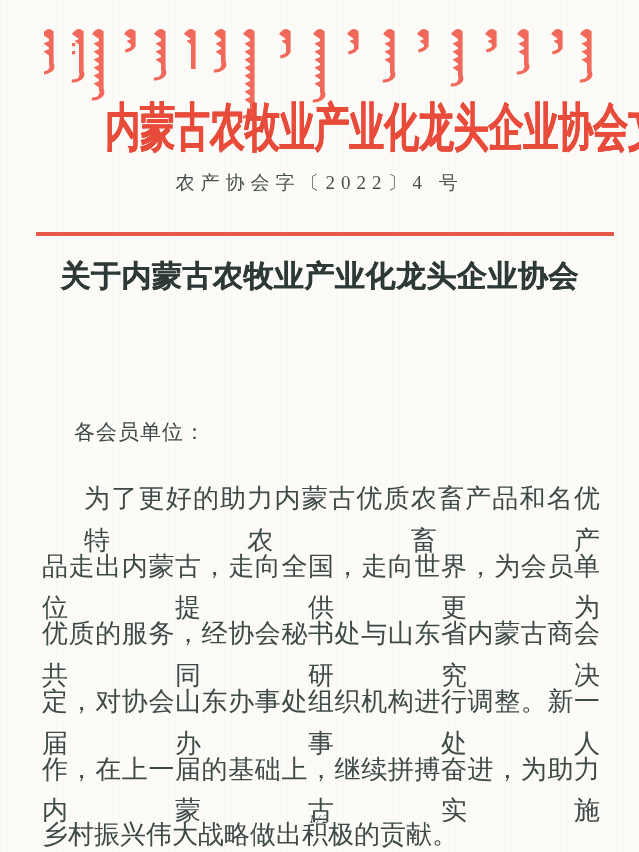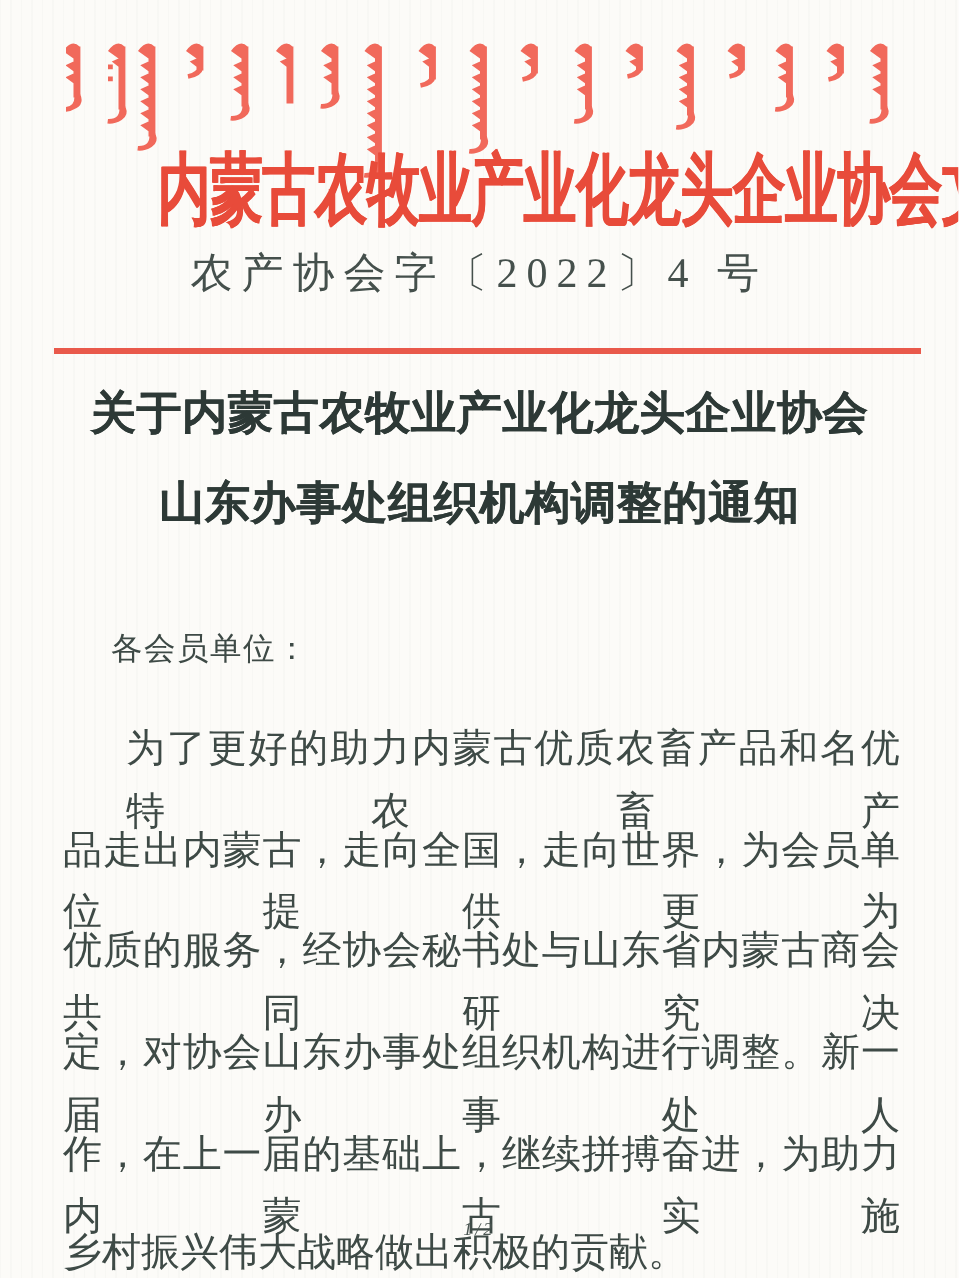--- a/index.html
+++ b/index.html
@@ -19,21 +19,21 @@
     text-align:center;white-space:nowrap;
     font-size:52px;line-height:58px;font-weight:900;
     color:#e84b3a;
     transform:scaleX(0.67);transform-origin:50% 50%;
     letter-spacing:0px;
     text-shadow:0.6px 0 0 #e84b3a, -0.6px 0 0 #e84b3a;
   }
   .doc-number{
     position:absolute;left:0;right:0;top:169px;
     text-align:center;
-    font-size:28px;line-height:28px;
+    font-size:19px;line-height:28px;
     letter-spacing:6px;
     color:#45504c;
   }
   .red-line{
     position:absolute;left:36px;top:232px;width:578px;height:4px;
     background:#e9594b;
   }
   .notice-title{
     position:absolute;left:0;right:0;
     text-align:center;white-space:nowrap;
@@ -96,21 +96,20 @@
       <path d="M536,8 q6,-8 11,-3 l0,9 l-4,-1 zM543,5 h4.6 v42 h-4.6 zM543,15 l-5.5,2.5 l5.5,4 zM543,23 l-5.5,2.5 l5.5,4 zM543,31 l-5.5,2.5 l5.5,4 zM547.6,45 q2.5,6 -2.5,9 q-5,3 -9.5,2.4 l0.4,-3 q8.5,0.3 7.5,-8 z" fill="#f1695b"></path>
     </svg>
 
   <div class="org-title">内蒙古农牧业产业化龙头企业协会文件</div>
 
   <div class="doc-number">农产协会字〔2022〕4 号</div>
 
   <div class="red-line"></div>
 
   <div class="notice-title l1">关于内蒙古农牧业产业化龙头企业协会</div>
-  <div class="notice-title l2">山东办事处组织机构调整的通知</div>
 
   <div class="salutation">各会员单位：</div>
 
   <div class="body-block">
       <div class="body-line first">为了更好的助力内蒙古优质农畜产品和名优特农畜产</div>
       <div class="body-line">品走出内蒙古，走向全国，走向世界，为会员单位提供更为</div>
       <div class="body-line">优质的服务，经协会秘书处与山东省内蒙古商会共同研究决</div>
       <div class="body-line">定，对协会山东办事处组织机构进行调整。新一届办事处人</div>
       <div class="body-line">作，在上一届的基础上，继续拼搏奋进，为助力内蒙古实施</div>
       <div class="body-line last">乡村振兴伟大战略做出积极的贡献。</div>

